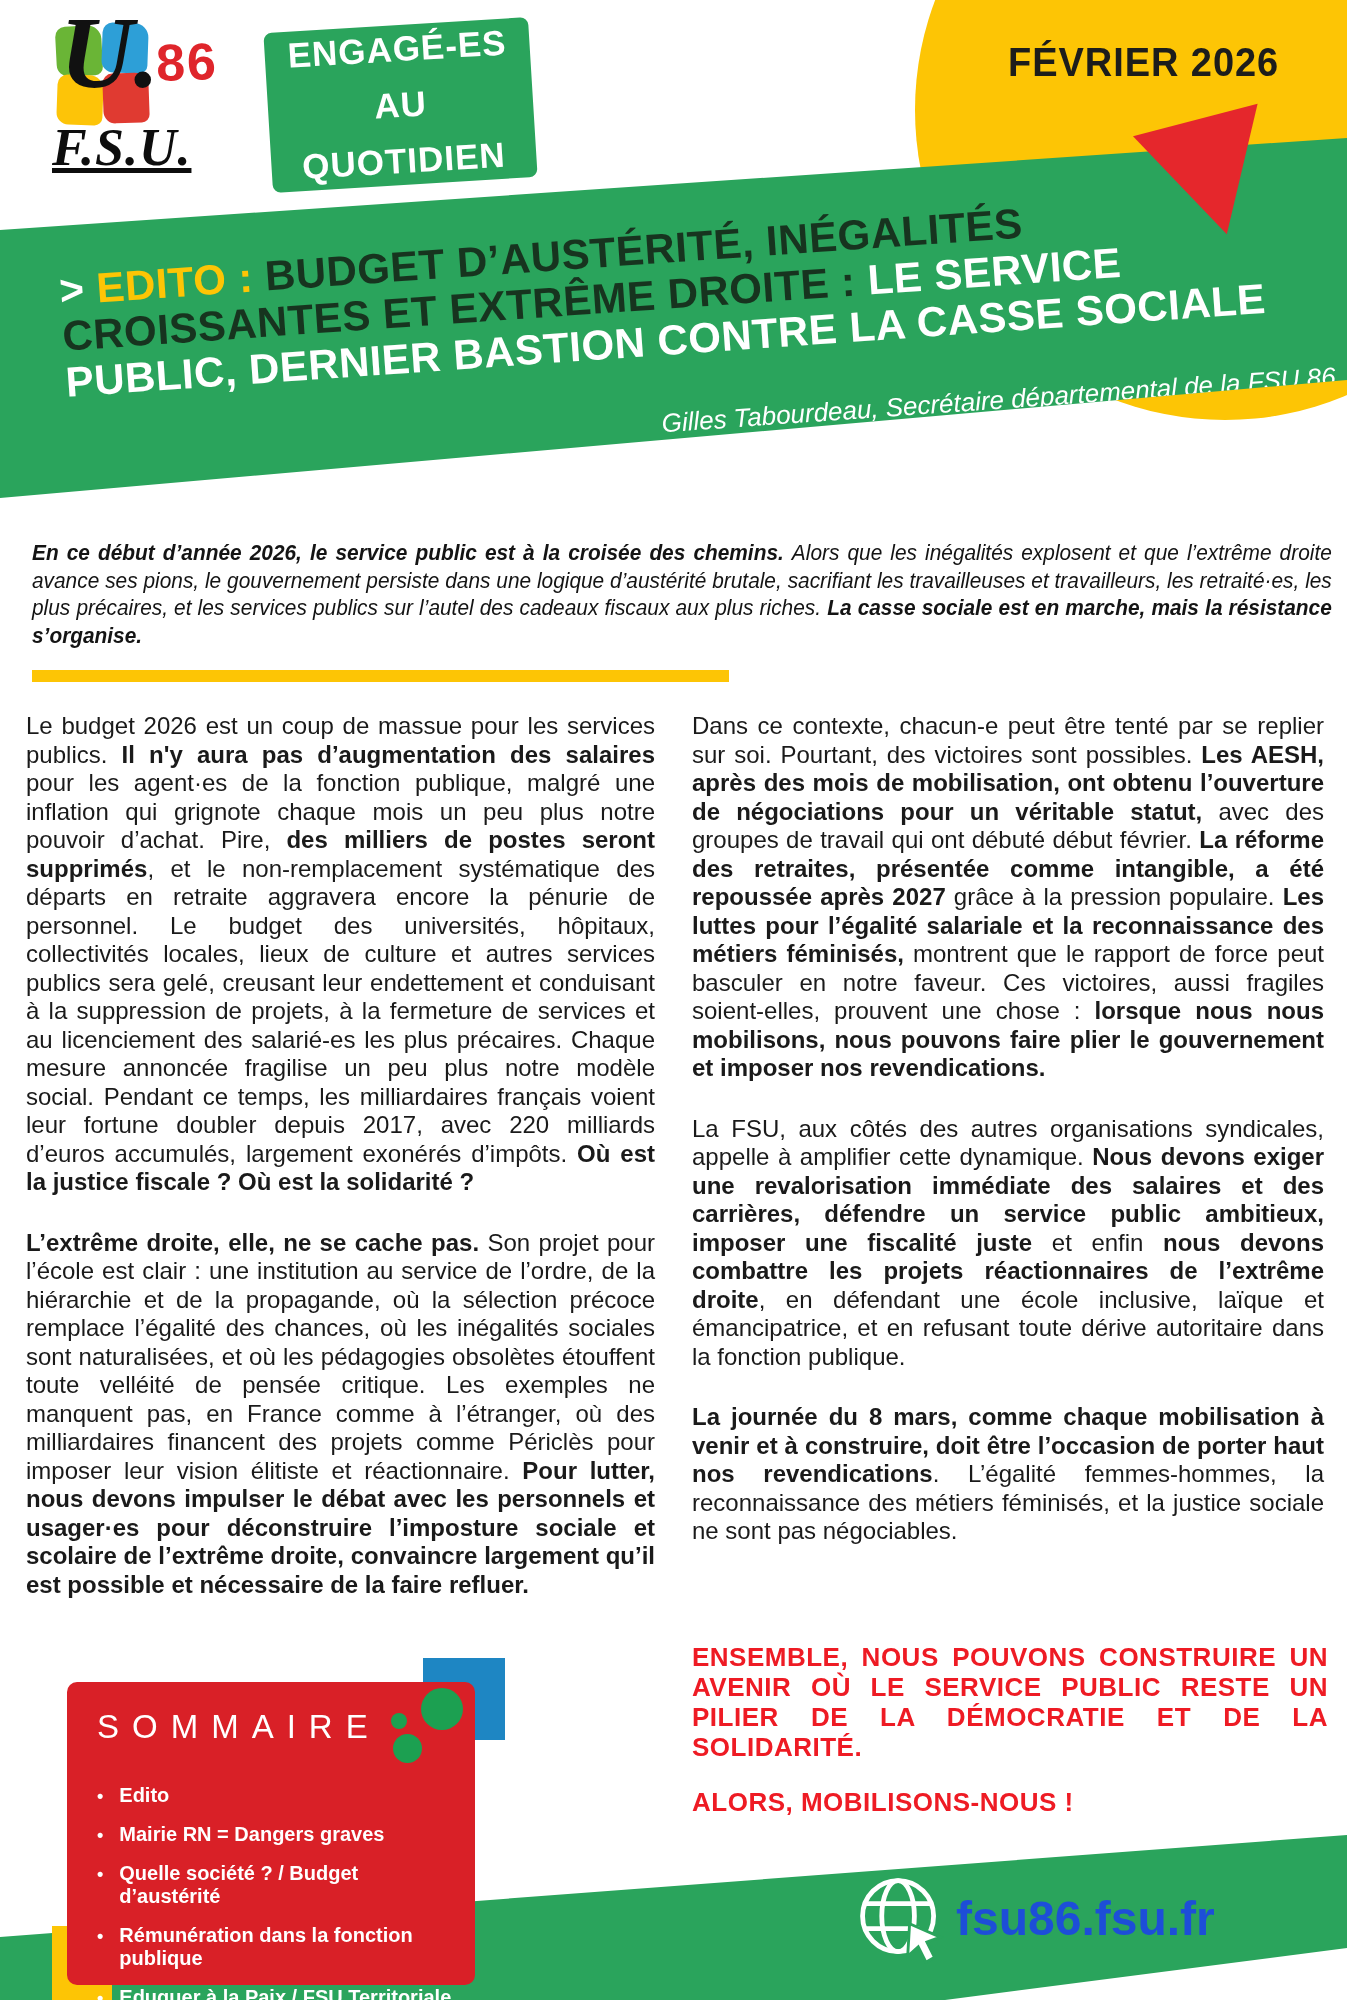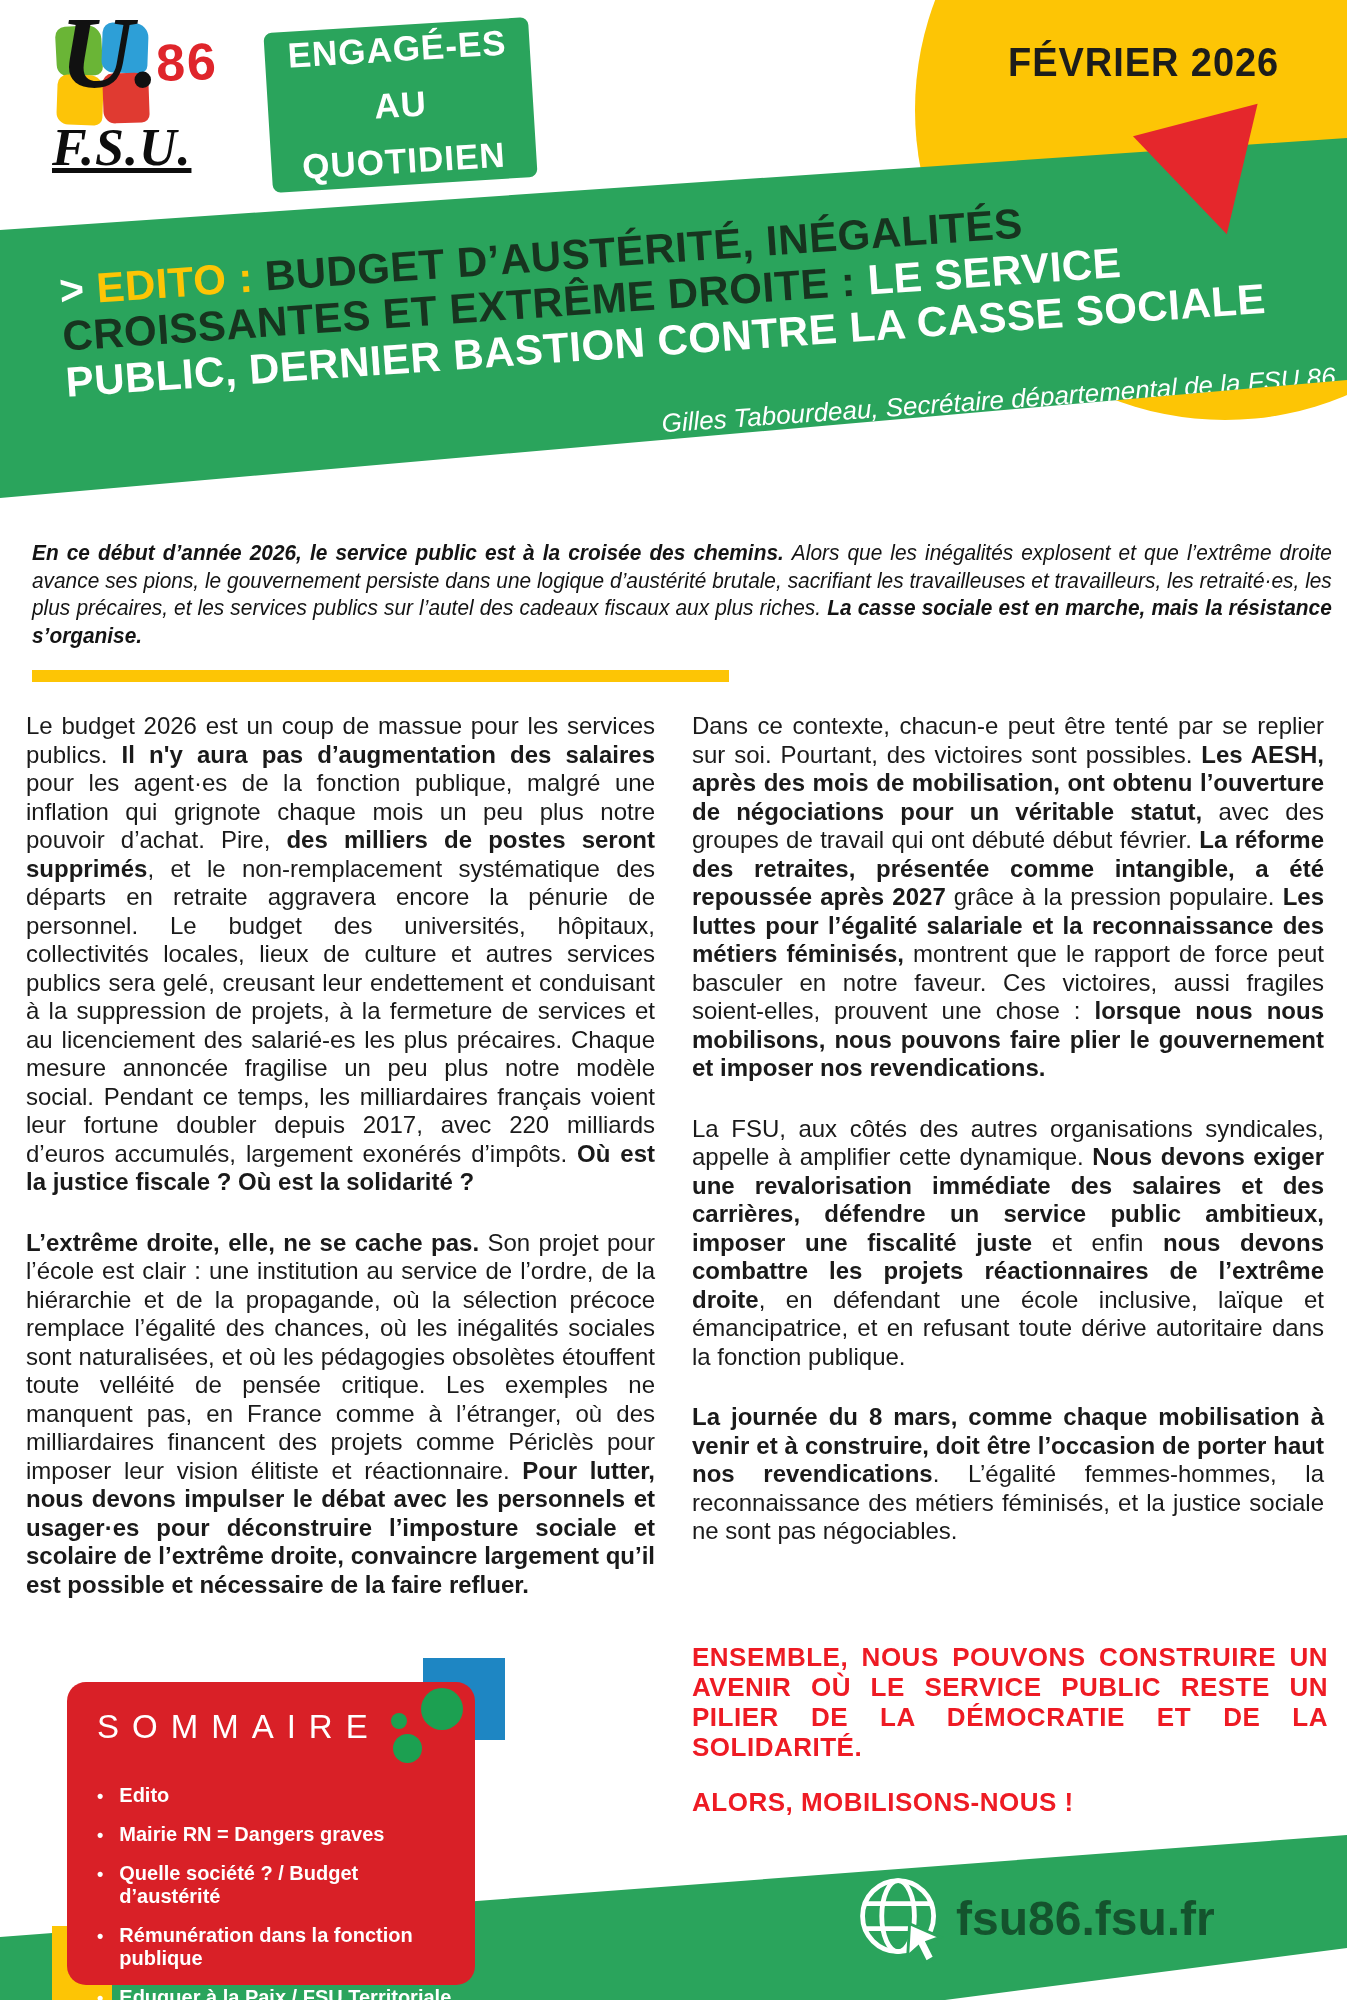--- a/index.html
+++ b/index.html
@@ -62,33 +62,33 @@
   .col b { font-weight:bold; }
   
   #cta { position:absolute; left:692px; top:1642px; width:636px; color:#ee1b24; font-weight:bold; font-size:26px; line-height:30px; text-align:justify; letter-spacing:0.5px; }
   #cta .closing { margin-top:25px; text-align:left; }
   
   #footer-band { position:absolute; left:0; top:0; width:1347px; height:2000px; background:#2aa45c; z-index:2;
     clip-path:polygon(0px 1937px, 1347px 1835px, 1347px 1948px, 945px 2000px, 0px 2000px); }
   #yellow-square { position:absolute; left:52px; top:1926px; width:60px; height:74px; background:#fdc505; z-index:3; }
   #blue-square { position:absolute; left:423px; top:1658px; width:82px; height:82px; background:#1e86c3; z-index:1; }
   
-  #sommaire { position:absolute; left:67px; top:1682px; width:408px; height:303px; background:#d92027; border-radius:19px; z-index:4; padding:26px 22px 0 30px; }
+  #sommaire { position:absolute; left:67px; top:1682px; width:408px; height:303px; background:#d92027; border-radius:10px; z-index:4; padding:26px 22px 0 30px; }
   #sommaire-title { color:#fff; font-size:33px; letter-spacing:13px; font-weight:normal; }
   .gdot { position:absolute; border-radius:50%; background:#1ca051; }
   #gdot-big { left:354px; top:6px;  width:42px; height:42px; }
   #gdot-sml { left:324px; top:31px; width:16px; height:16px; }
   #gdot-med { left:326px; top:52px; width:29px; height:29px; }
   #sommaire ul { list-style:none; margin-top:38px; }
   #sommaire li { display:flex; color:#fff; font-weight:bold; font-size:20px; margin-bottom:16px; align-items:baseline; }
   #sommaire li .dot { font-size:18px; margin-right:16px; }
   
   #site { position:absolute; left:852px; top:1870px; z-index:5; display:flex; align-items:center; }
   #globe-icon { width:96px; height:96px; }
-  #site-url { color:#14532d; font-weight:bold; font-size:48px; letter-spacing:0px; margin-left:8px; }
+  #site-url { color:#1d4ed8; font-weight:bold; font-size:48px; letter-spacing:0px; margin-left:8px; }
 </style>
 </head>
 <body>
 
 <div id="page">
 
   <div id="logo">
     <span class="blk g"></span>
     <span class="blk b"></span>
     <span class="blk y"></span>

